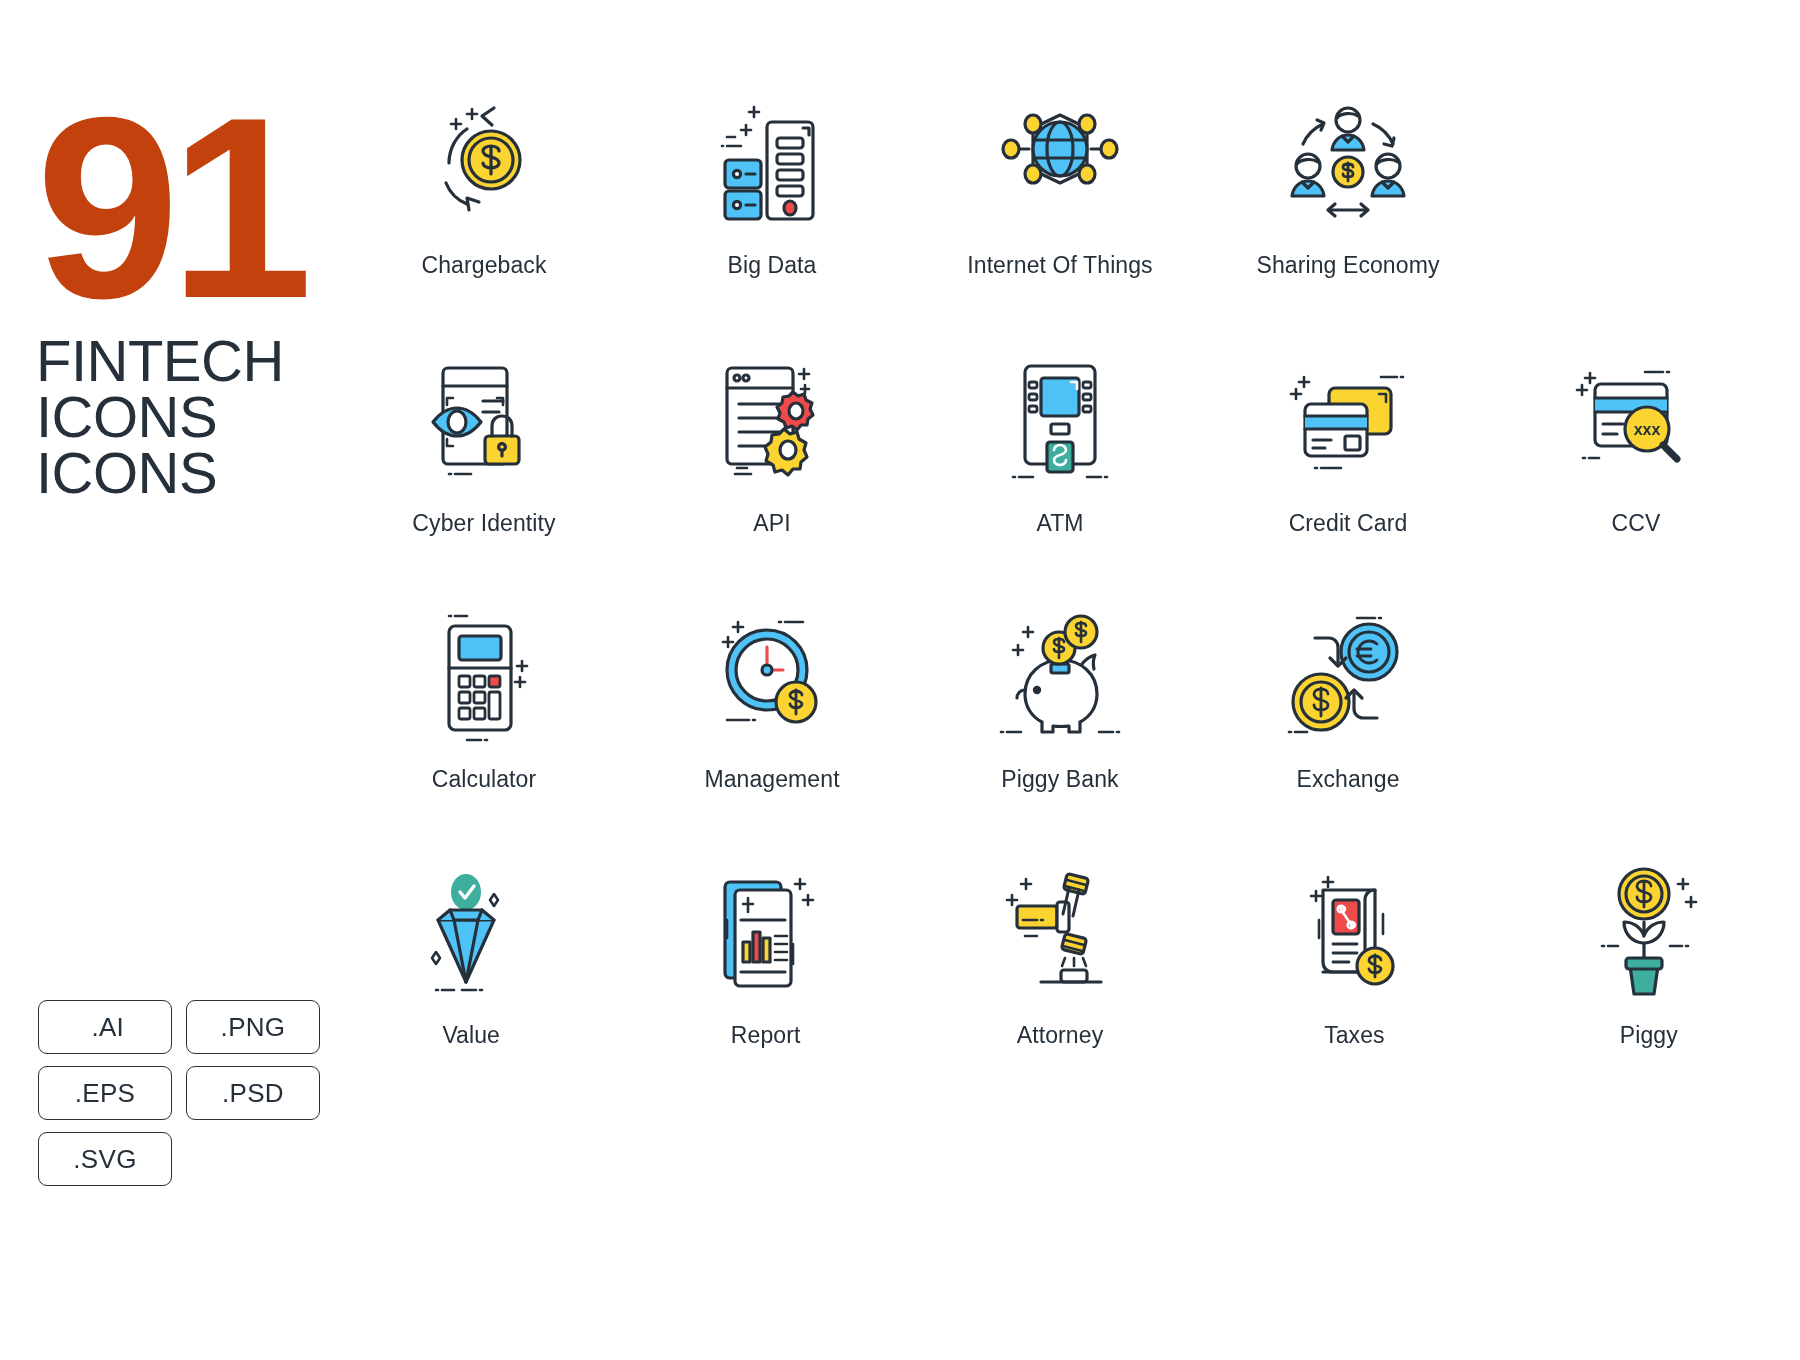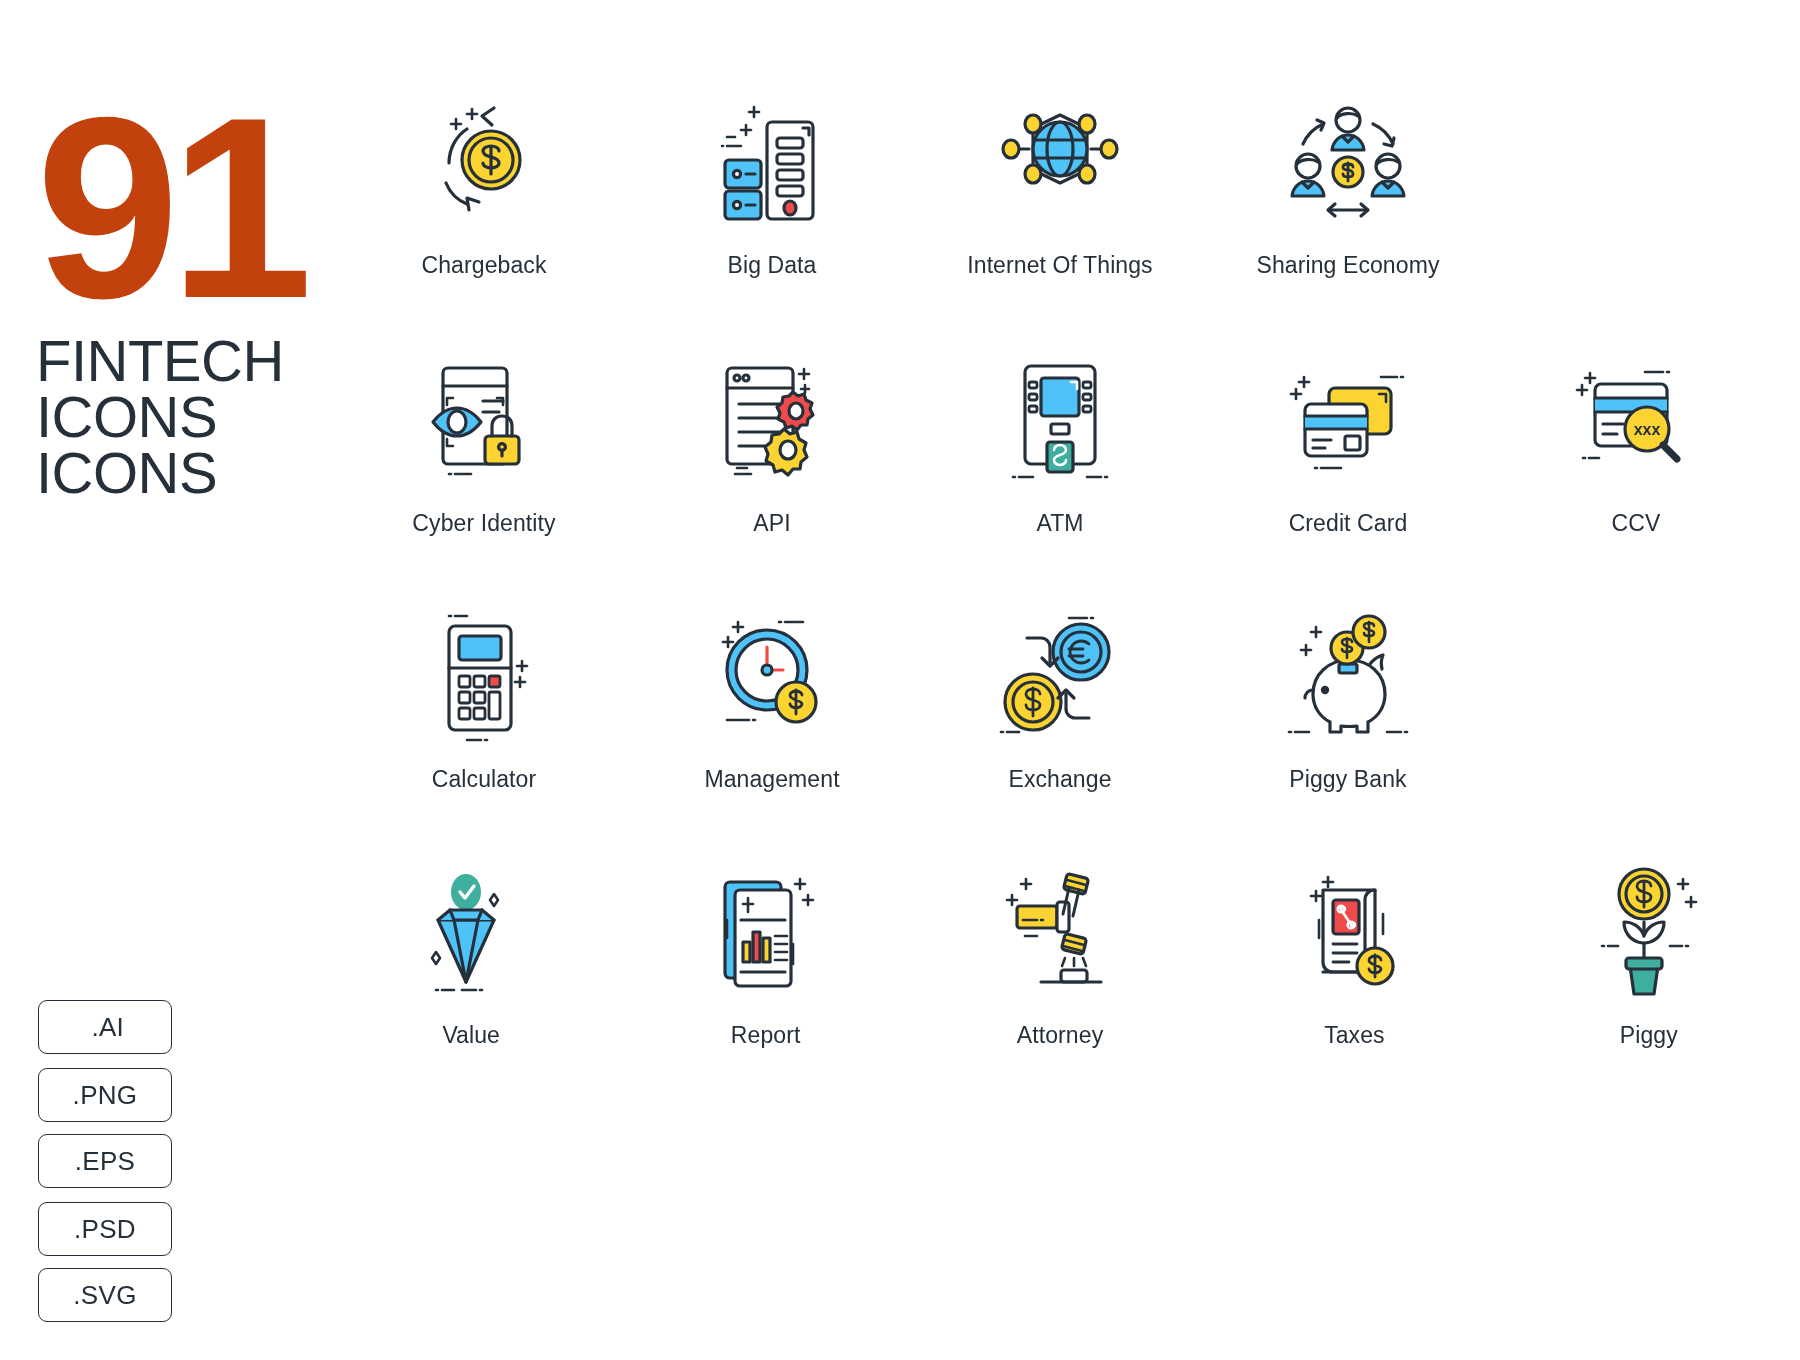--- a/index.html
+++ b/index.html
@@ -20,21 +20,21 @@
     font-family:"Liberation Sans", sans-serif;
   }
   .title-lines{margin-top:16px;}
   .title-lines div{
     font-size:58px;line-height:0.97;font-weight:400;
     color:#25303B;letter-spacing:-0.5px;
   }
 
   
   .badges{position:absolute;left:38px;top:1000px;width:310px;}
-  .badge-row{display:flex;gap:14px;margin-bottom:12px;flex-direction:column;}
+  .badge-row{display:flex;gap:14px;margin-bottom:12px;}
   .badge{
     width:132px;height:52px;border:1.6px solid #25303B;border-radius:9px;
     display:flex;align-items:center;justify-content:center;
     font-size:26px;color:#25303B;background:#fff;letter-spacing:0.3px;
   }
 
   
   .grid{
     position:absolute;left:340px;top:88px;width:1440px;
   }
@@ -385,66 +385,66 @@
                 <line x1="56" y1="118" x2="58" y2="118"></line>
             </g>
           </svg>
         </div>
         <div class="cell-label">Management</div>
       </div>
 
       <div class="cell">
         <div class="icon-box">
           <svg width="150" height="150" viewBox="0 0 150 150" fill="none" stroke="#25303B" stroke-width="3.2" stroke-linecap="round" stroke-linejoin="round">
+            <path d="M40 92c0-20 16-34 36-34s36 14 36 34c0 13-7 23-17 28v10h-11v-6c-2 .3-5 .5-8 .5s-6-.2-8-.5v6H57v-10c-10-5-17-15-17-28z" fill="#fff"></path>
+            <path d="M97 62c4-5 9-8 13-9-2 5-2 10-1 14"></path>
+            <circle cx="52" cy="88" r="2.6" fill="#25303B"></circle>
+            <path d="M40 88c-5 0-8 4-8 8"></path>
+            <rect x="66" y="62" width="18" height="9" rx="2" fill="#4FC3F7"></rect>
+            <circle cx="74" cy="46" r="16" fill="#FBD432"></circle>
+            <path d="M74 36v20M79 40c0-2-2-3-5-3s-5 1-5 3 2 3 5 4 5 1 5 3-2 3-5 3-5-1-5-3" stroke-width="2.6"></path>
+            <circle cx="96" cy="30" r="16" fill="#FBD432"></circle>
+            <path d="M96 20v20M101 24c0-2-2-3-5-3s-5 1-5 3 2 3 5 4 5 1 5 3-2 3-5 3-5-1-5-3" stroke-width="2.6"></path>
+            <g stroke-width="2.6">
+              <line x1="38" y1="30" x2="48" y2="30"></line>
+                <line x1="43" y1="25" x2="43" y2="35"></line>
+              <line x1="28" y1="48" x2="38" y2="48"></line>
+                <line x1="33" y1="43" x2="33" y2="53"></line>
+              <line x1="22" y1="130" x2="36" y2="130"></line>
+                <line x1="16" y1="130" x2="18" y2="130"></line>
+              <line x1="114" y1="130" x2="128" y2="130"></line>
+                <line x1="132" y1="130" x2="134" y2="130"></line>
+            </g>
+          </svg>
+        </div>
+        <div class="cell-label">Piggy Bank</div>
+      </div>
+
+      <div class="cell">
+        <div class="icon-box">
+          <svg width="150" height="150" viewBox="0 0 150 150" fill="none" stroke="#25303B" stroke-width="3.2" stroke-linecap="round" stroke-linejoin="round">
             <circle cx="96" cy="50" r="28" fill="#4FC3F7"></circle>
             <circle cx="96" cy="50" r="20" fill="#4FC3F7"></circle>
             <path d="M104 42c-2-2-5-3-8-3-6 0-11 5-11 11s5 11 11 11c3 0 6-1 8-3M84 47h14M84 54h14" stroke-width="2.8"></path>
             <circle cx="48" cy="100" r="28" fill="#FBD432"></circle>
             <circle cx="48" cy="100" r="20" fill="#FBD432"></circle>
             <path d="M48 86v28M55 92c0-3-3-5-7-5s-7 2-7 5 3 5 7 6 7 2 7 5-3 5-7 5-7-2-7-5" stroke-width="2.8"></path>
             <path d="M42 36h14c5 0 9 4 9 9v15" fill="none"></path>
             <path d="M57 56l8 8 8-8"></path>
             <path d="M104 116H90c-5 0-9-4-9-9V92"></path>
             <path d="M89 96l-8-8-8 8"></path>
             <g stroke-width="2.6">
               <line x1="84" y1="16" x2="102" y2="16"></line>
                 <line x1="106" y1="16" x2="108" y2="16"></line>
               <line x1="22" y1="130" x2="34" y2="130"></line>
                 <line x1="16" y1="130" x2="18" y2="130"></line>
             </g>
           </svg>
         </div>
         <div class="cell-label">Exchange</div>
-      </div>
-
-      <div class="cell">
-        <div class="icon-box">
-          <svg width="150" height="150" viewBox="0 0 150 150" fill="none" stroke="#25303B" stroke-width="3.2" stroke-linecap="round" stroke-linejoin="round">
-            <path d="M40 92c0-20 16-34 36-34s36 14 36 34c0 13-7 23-17 28v10h-11v-6c-2 .3-5 .5-8 .5s-6-.2-8-.5v6H57v-10c-10-5-17-15-17-28z" fill="#fff"></path>
-            <path d="M97 62c4-5 9-8 13-9-2 5-2 10-1 14"></path>
-            <circle cx="52" cy="88" r="2.6" fill="#25303B"></circle>
-            <path d="M40 88c-5 0-8 4-8 8"></path>
-            <rect x="66" y="62" width="18" height="9" rx="2" fill="#4FC3F7"></rect>
-            <circle cx="74" cy="46" r="16" fill="#FBD432"></circle>
-            <path d="M74 36v20M79 40c0-2-2-3-5-3s-5 1-5 3 2 3 5 4 5 1 5 3-2 3-5 3-5-1-5-3" stroke-width="2.6"></path>
-            <circle cx="96" cy="30" r="16" fill="#FBD432"></circle>
-            <path d="M96 20v20M101 24c0-2-2-3-5-3s-5 1-5 3 2 3 5 4 5 1 5 3-2 3-5 3-5-1-5-3" stroke-width="2.6"></path>
-            <g stroke-width="2.6">
-              <line x1="38" y1="30" x2="48" y2="30"></line>
-                <line x1="43" y1="25" x2="43" y2="35"></line>
-              <line x1="28" y1="48" x2="38" y2="48"></line>
-                <line x1="33" y1="43" x2="33" y2="53"></line>
-              <line x1="22" y1="130" x2="36" y2="130"></line>
-                <line x1="16" y1="130" x2="18" y2="130"></line>
-              <line x1="114" y1="130" x2="128" y2="130"></line>
-                <line x1="132" y1="130" x2="134" y2="130"></line>
-            </g>
-          </svg>
-        </div>
-        <div class="cell-label">Piggy Bank</div>
       </div>
 
     </div>
 
     <div class="grid-row r4">
 
       <div class="cell">
         <div class="icon-box">
           <svg width="150" height="150" viewBox="0 0 150 150" fill="none" stroke="#25303B" stroke-width="3.2" stroke-linecap="round" stroke-linejoin="round">
             <ellipse cx="70" cy="34" rx="15" ry="18" fill="#3EAE9E" stroke="none"></ellipse>

